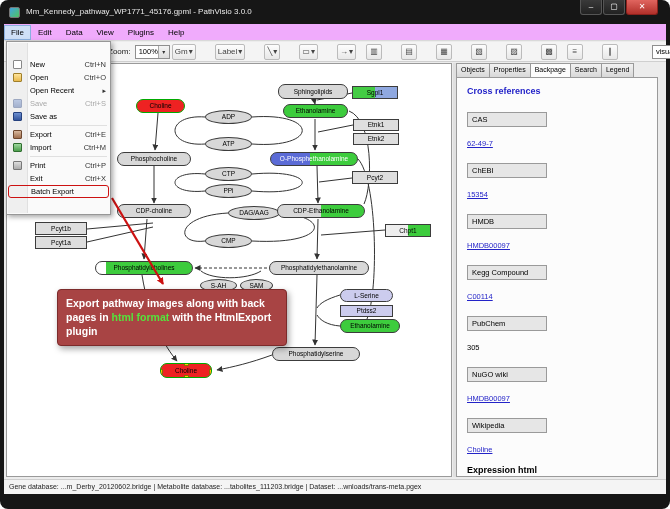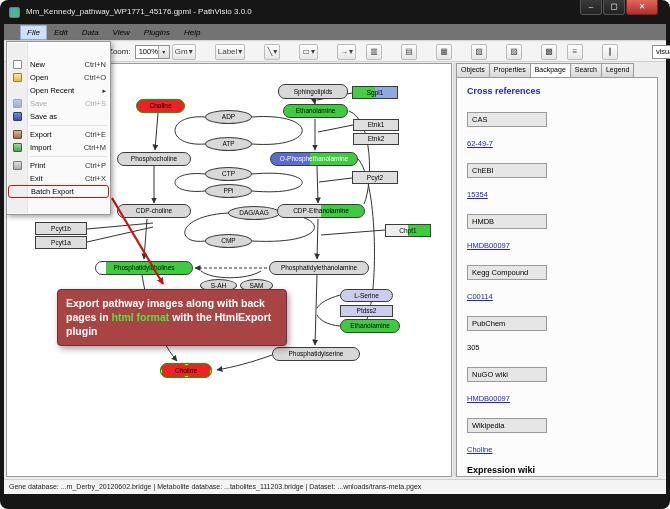--- a/index.html
+++ b/index.html
@@ -11,22 +11,22 @@
   .title-icon{position:absolute;left:9px;top:7px;width:11px;height:11px;border-radius:2px;
               background:linear-gradient(135deg,#43a4e0 0%,#4fc45f 100%);border:1px solid #777;}
   .title-text{position:absolute;left:26px;top:7px;font-size:8px;color:#e8e8e8;white-space:nowrap;}
   .winbtns{position:absolute;right:12px;top:0;display:flex;}
   .winbtn{height:15px;width:22px;font-size:8px;line-height:14px;text-align:center;color:#fff;
           background:linear-gradient(#3a3a3a,#222);border:1px solid #555;border-top:none;
           border-bottom-left-radius:3px;border-bottom-right-radius:3px;margin-left:1px;cursor:default;}
   .winbtn.close{width:32px;background:linear-gradient(#e0655f,#b1302a);border-color:#8c211c;}
   
   .client{position:absolute;left:4px;top:24px;width:662px;height:470px;background:#ececec;}
-  .menubar{position:absolute;left:0;top:0;right:0;height:17px;background:#737373;border-bottom:1px solid #d9d9d9;
-           display:flex;align-items:center;font-size:8px;padding-left:16px;font-style:italic;}
+  .menubar{position:absolute;left:0;top:0;right:0;height:17px;background:#f0abfc;border-bottom:1px solid #d9d9d9;
+           display:flex;align-items:center;font-size:8px;padding-left:0;}
   .menu-item{padding:2px 6px;border:1px solid transparent;}
   .menu-item.active{background:#cfe0f7;border-color:#8ab0e0;}
   .toolbar{position:absolute;left:0;top:18px;right:0;height:20px;background:#f4f4f4;border-bottom:1px solid #cfcfcf;
            display:flex;align-items:center;font-size:8px;padding:0 4px;gap:2px;}
   .tgroup{display:flex;align-items:center;gap:19px;}
   .tsep{width:1px;height:13px;background:#c8c8c8;margin:0 3px;}
   .tbtn{height:16px;min-width:16px;display:flex;align-items:center;justify-content:center;gap:1px;
         border:1px solid #bbb;background:linear-gradient(#fdfdfd,#e8e8e8);border-radius:2px;padding:0 2px;}
   .tbtn .glyph{font-size:8px;color:#444;}
   .tlabel{margin:0 2px 0 4px;color:#222;}
@@ -280,21 +280,21 @@
         <div class="xref-title">Cross references</div>
         <div id="sections">
             <div class="xref-section"><div class="xref-header">CAS</div><div><span class="xref-link">62-49-7</span></div></div>
             <div class="xref-section"><div class="xref-header">ChEBI</div><div><span class="xref-link">15354</span></div></div>
             <div class="xref-section"><div class="xref-header">HMDB</div><div><span class="xref-link">HMDB00097</span></div></div>
             <div class="xref-section"><div class="xref-header">Kegg Compound</div><div><span class="xref-link">C00114</span></div></div>
             <div class="xref-section"><div class="xref-header">PubChem</div><div><span class="xref-value">305</span></div></div>
             <div class="xref-section"><div class="xref-header">NuGO wiki</div><div><span class="xref-link">HMDB00097</span></div></div>
             <div class="xref-section"><div class="xref-header">Wikipedia</div><div><span class="xref-link">Choline</span></div></div>
           </div>
-        <div class="expression">Expression wiki</div>
+        <div class="expression">Expression html</div>
       </div>
     </div>
 
     <div class="statusbar">Gene database: ...m_Derby_20120602.bridge | Metabolite database: ...tabolites_111203.bridge | Dataset: ...wnloads/trans-meta.pgex</div>
   </div>
 
   <div class="filemenu">
       <div class="fm-item">
         <span class="fm-icon-cell">
           <span class="mico new-file"></span>

